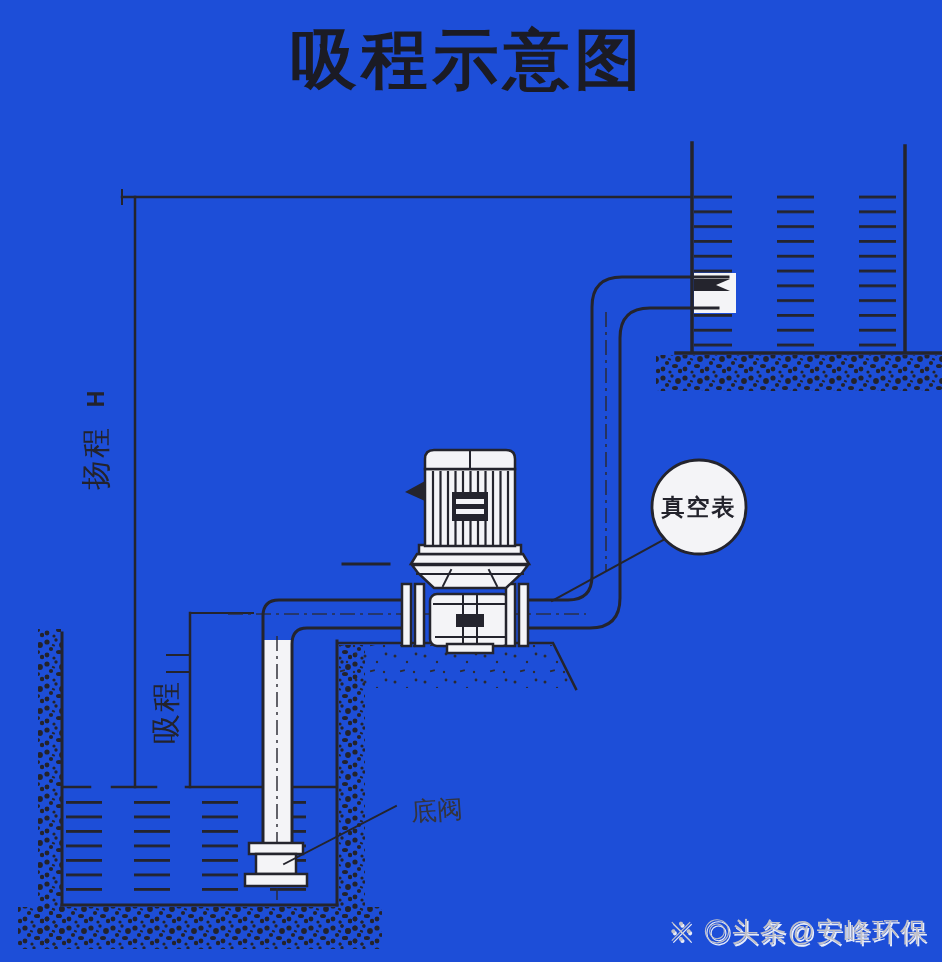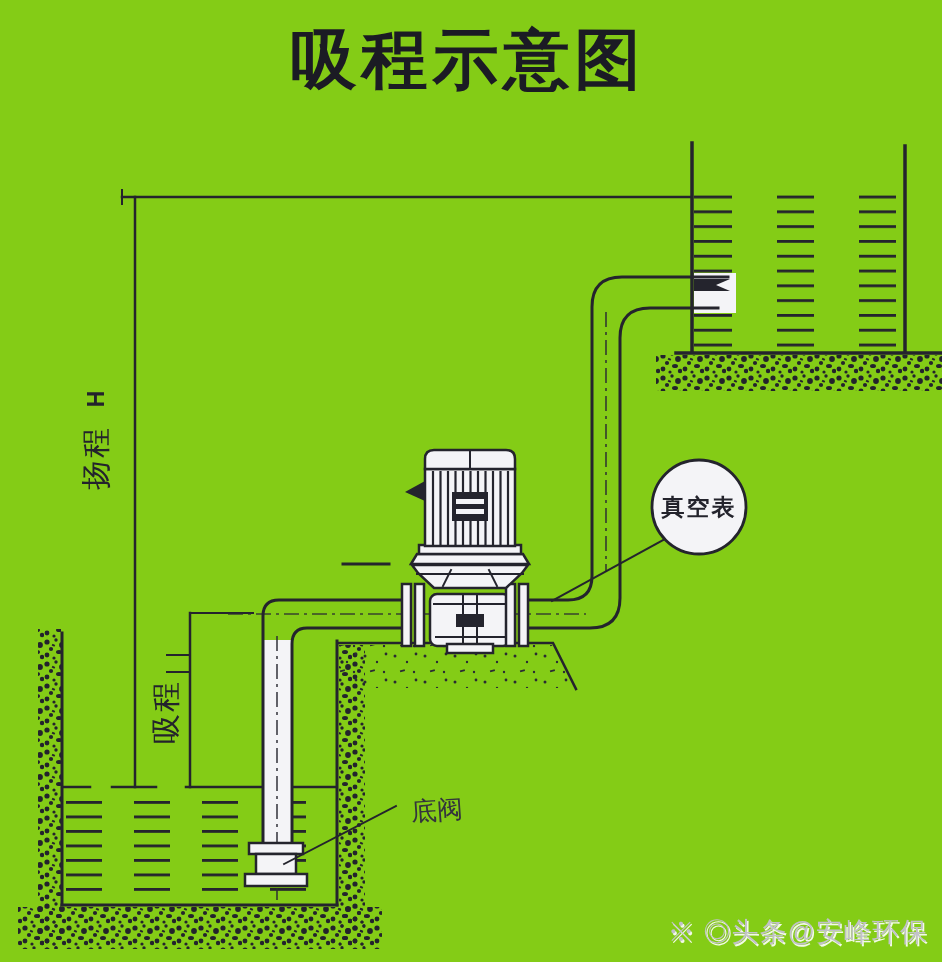--- a/index.html
+++ b/index.html
@@ -1,16 +1,16 @@
 <!DOCTYPE html>
 <html><head>
 <meta charset="utf-8">
 <style>
   html,body{margin:0;padding:0;background:#e9e9ee;}
-  .page{position:relative;width:942px;height:962px;background:#84cc16;overflow:hidden;
+  .page{position:relative;width:942px;height:962px;background:#1d4ed8;overflow:hidden;
         font-family:"Liberation Sans", sans-serif;}
   svg{position:absolute;left:0;top:0;}
   .ln{stroke:#24242d;fill:none;stroke-linecap:square;}
   .w2{stroke-width:2;} .w25{stroke-width:2.5;} .w3{stroke-width:3;} .w35{stroke-width:3.5;}
   .fillbg{fill:#f4f4f7;} .ink{fill:#24242d;}
   .cline{stroke:#2a2a33;stroke-width:1.7;fill:none;stroke-dasharray:15 5 3 5;opacity:.85;}
   .cjk{fill:#23232c;}
   .title-t{font-size:66px;font-weight:bold;letter-spacing:5px;fill:#1b1b24;}
   .lbl30{font-size:30px;letter-spacing:2px;}
   .lbl23{font-size:23px;font-weight:bold;letter-spacing:2px;}

